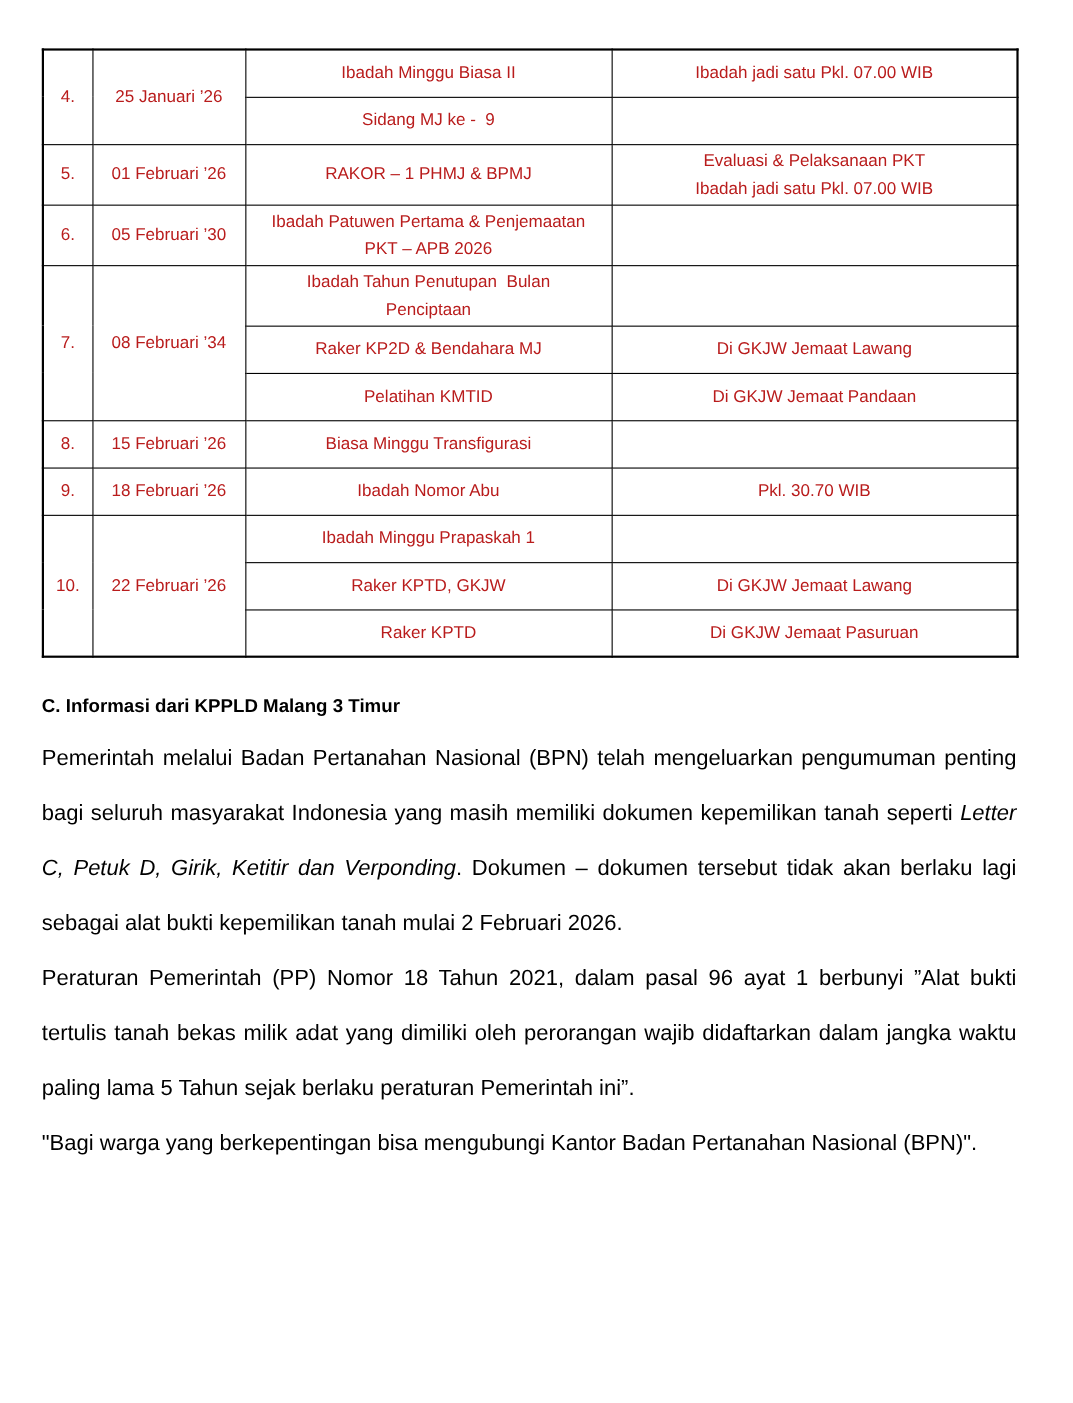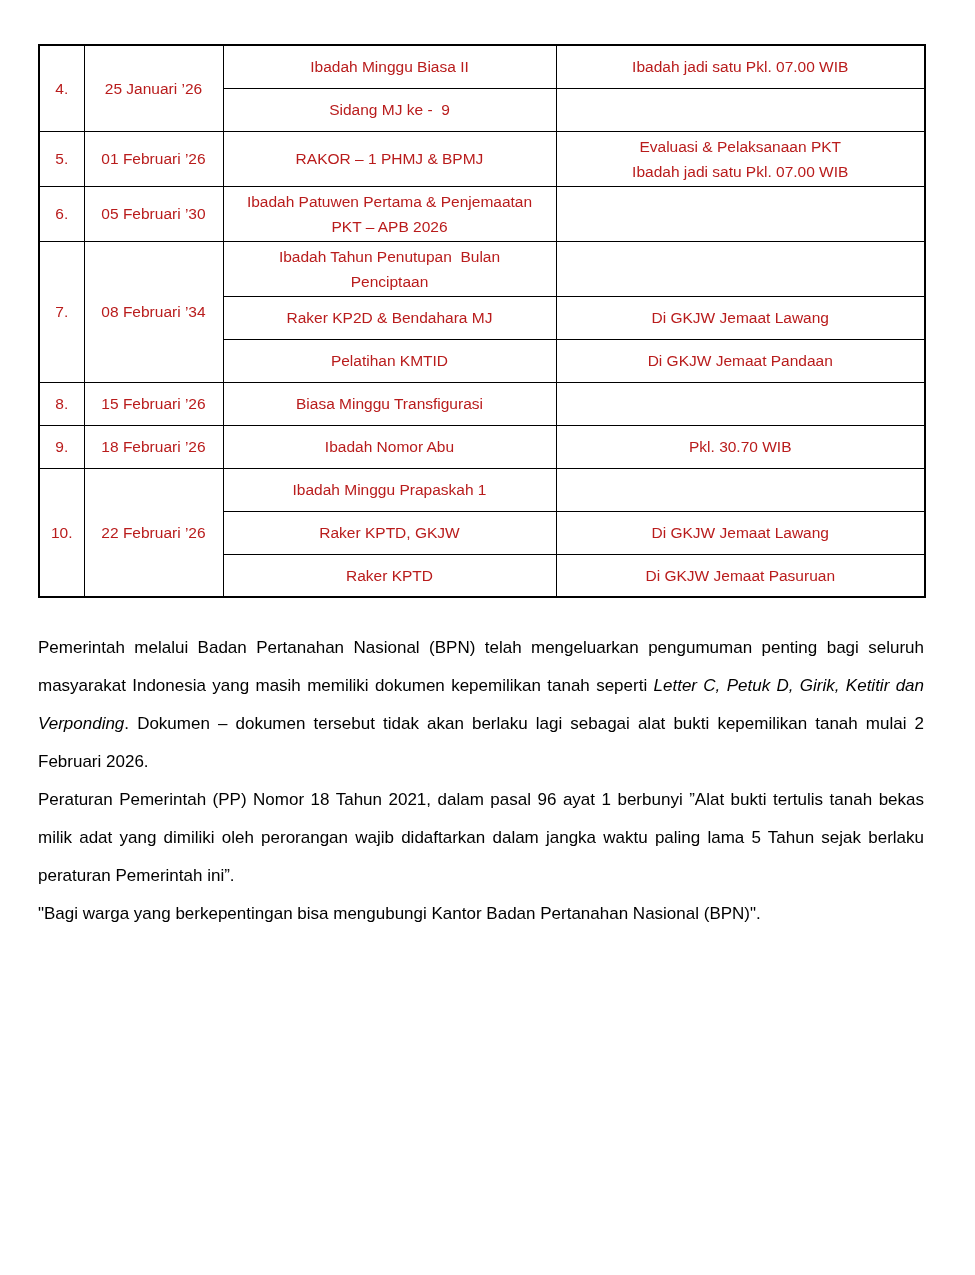--- a/index.html
+++ b/index.html
@@ -45,22 +45,22 @@
 
   
   .info { margin-top: 31px; width: 886px; }
   .info-heading {
     font-size: 17px;
     font-weight: bold;
     line-height: 26px;
     margin-bottom: 9px;
   }
   .info p {
-    font-size: 17px;
-    line-height: 38px;
+    font-size: 20px;
+    line-height: 50px;
     text-align: justify;
     margin: 0;
   }
   .seg-italic { font-style: italic; }
 </style>
 </head>
 <body>
 
 <div class="page">
 
@@ -134,20 +134,21 @@
           <td class="cell-note">Di GKJW Jemaat Lawang</td>
         </tr>
         <tr>
           <td class="cell-event">Raker KPTD</td>
           <td class="cell-note">Di GKJW Jemaat Pasuruan</td>
         </tr>
       </tbody>
   </table>
 
   <div class="info">
+    <div class="info-heading">C. Informasi dari KPPLD Malang 3 Timur</div>
     <div id="info-paragraphs">
         <p><span>Pemerintah melalui Badan Pertanahan Nasional (BPN) telah mengeluarkan pengumuman penting bagi seluruh masyarakat Indonesia yang masih memiliki dokumen kepemilikan tanah seperti </span><span class="seg-italic">Letter C, Petuk D, Girik, Ketitir dan Verponding</span><span>. Dokumen – dokumen tersebut tidak akan berlaku lagi sebagai alat bukti kepemilikan tanah mulai 2 Februari 2026.</span></p>
         <p><span>Peraturan Pemerintah (PP) Nomor 18 Tahun 2021, dalam pasal 96 ayat 1 berbunyi ”Alat bukti tertulis tanah bekas milik adat yang dimiliki oleh perorangan wajib didaftarkan dalam jangka waktu paling lama 5 Tahun sejak berlaku peraturan Pemerintah ini”.</span></p>
         <p><span>"Bagi warga yang berkepentingan bisa mengubungi Kantor Badan Pertanahan Nasional (BPN)".</span></p>
       </div>
   </div>
 
 </div>
 
 </body></html>

